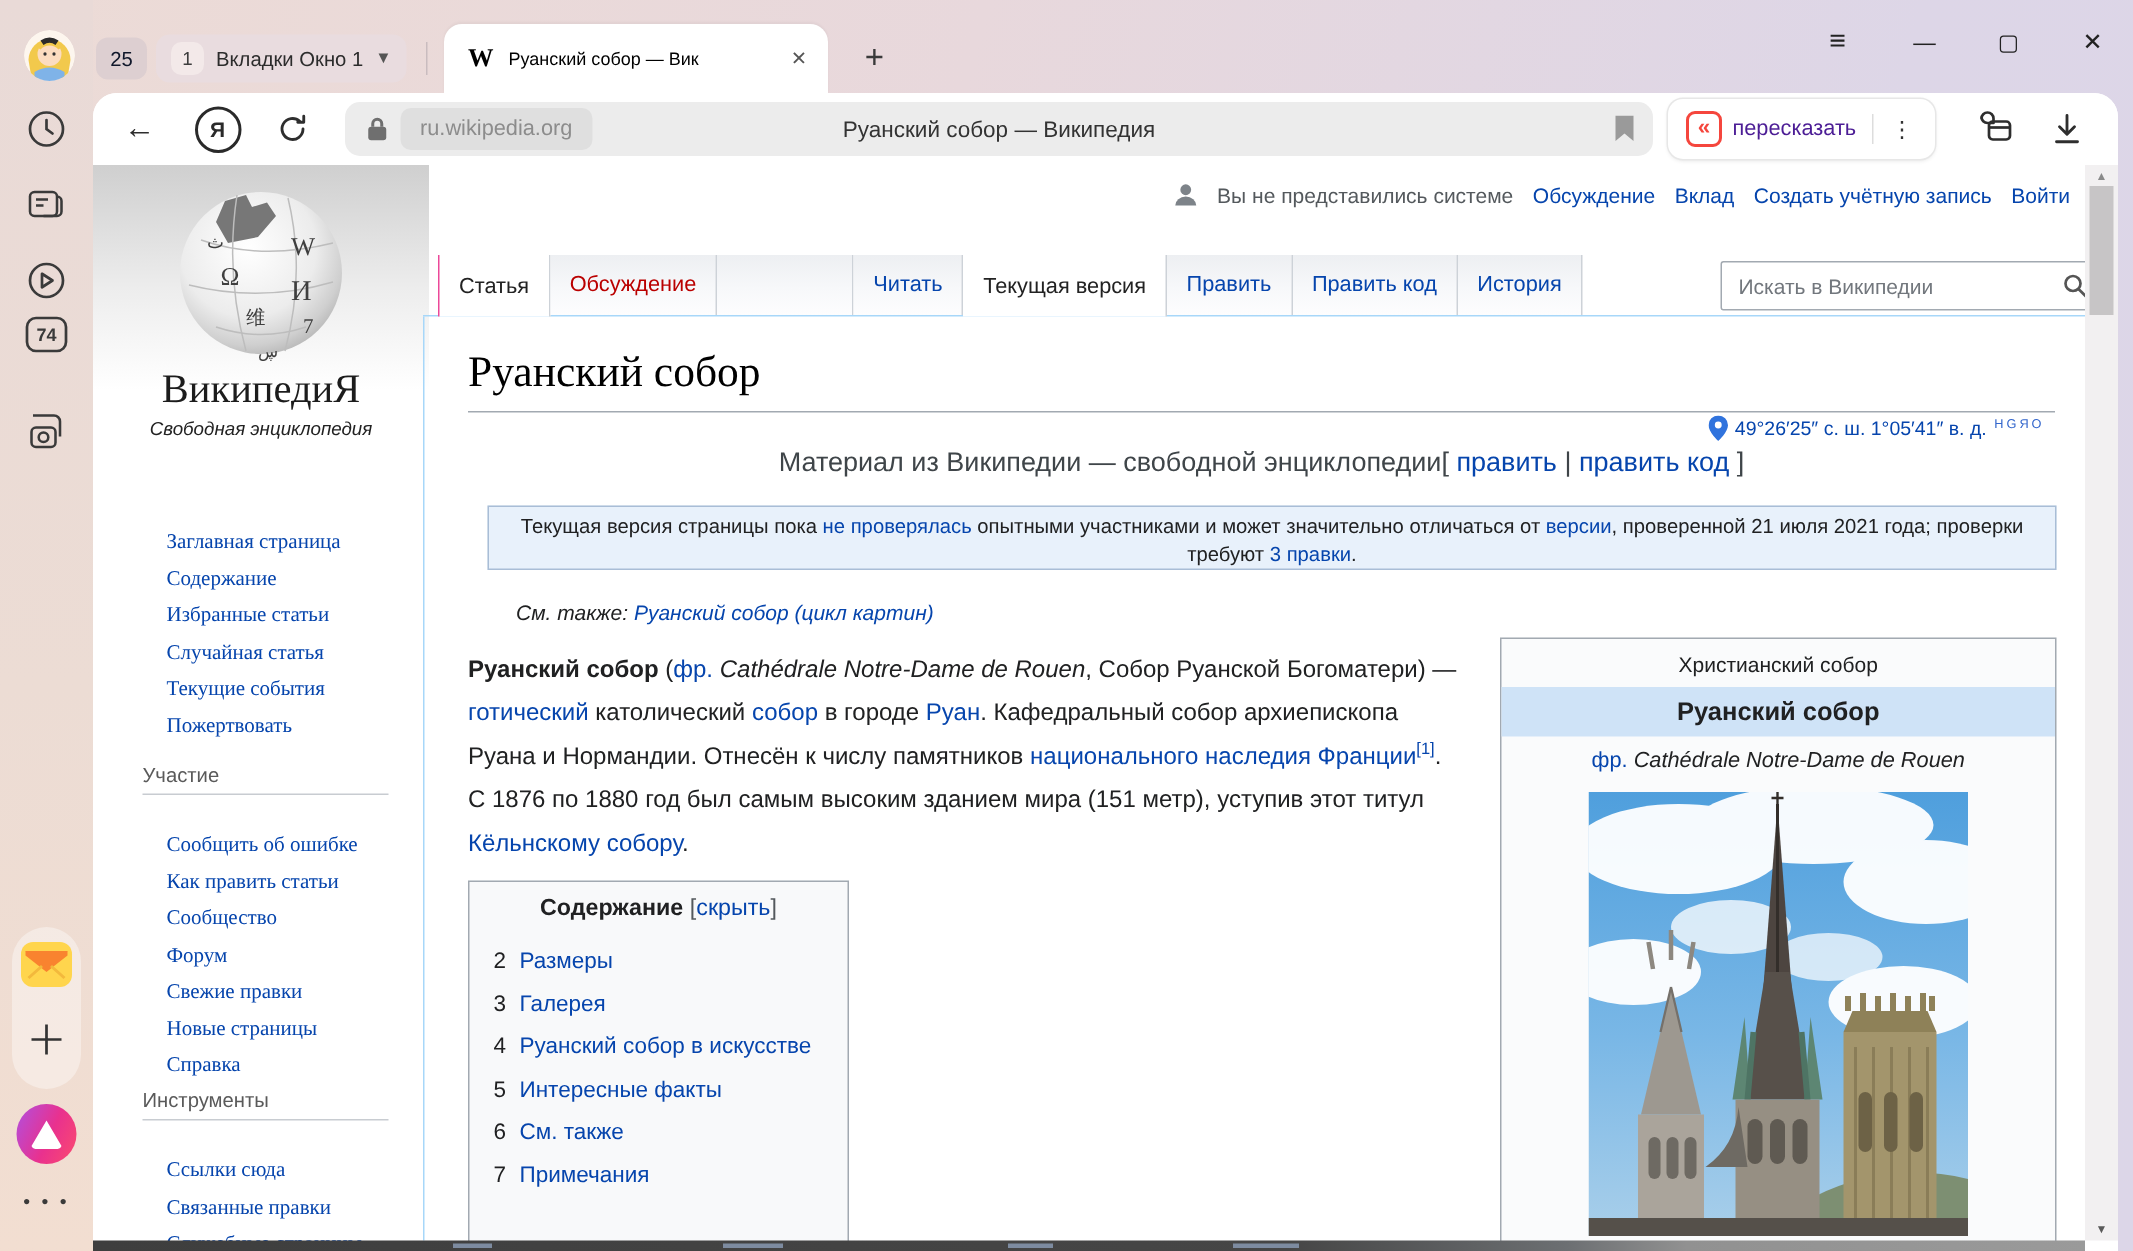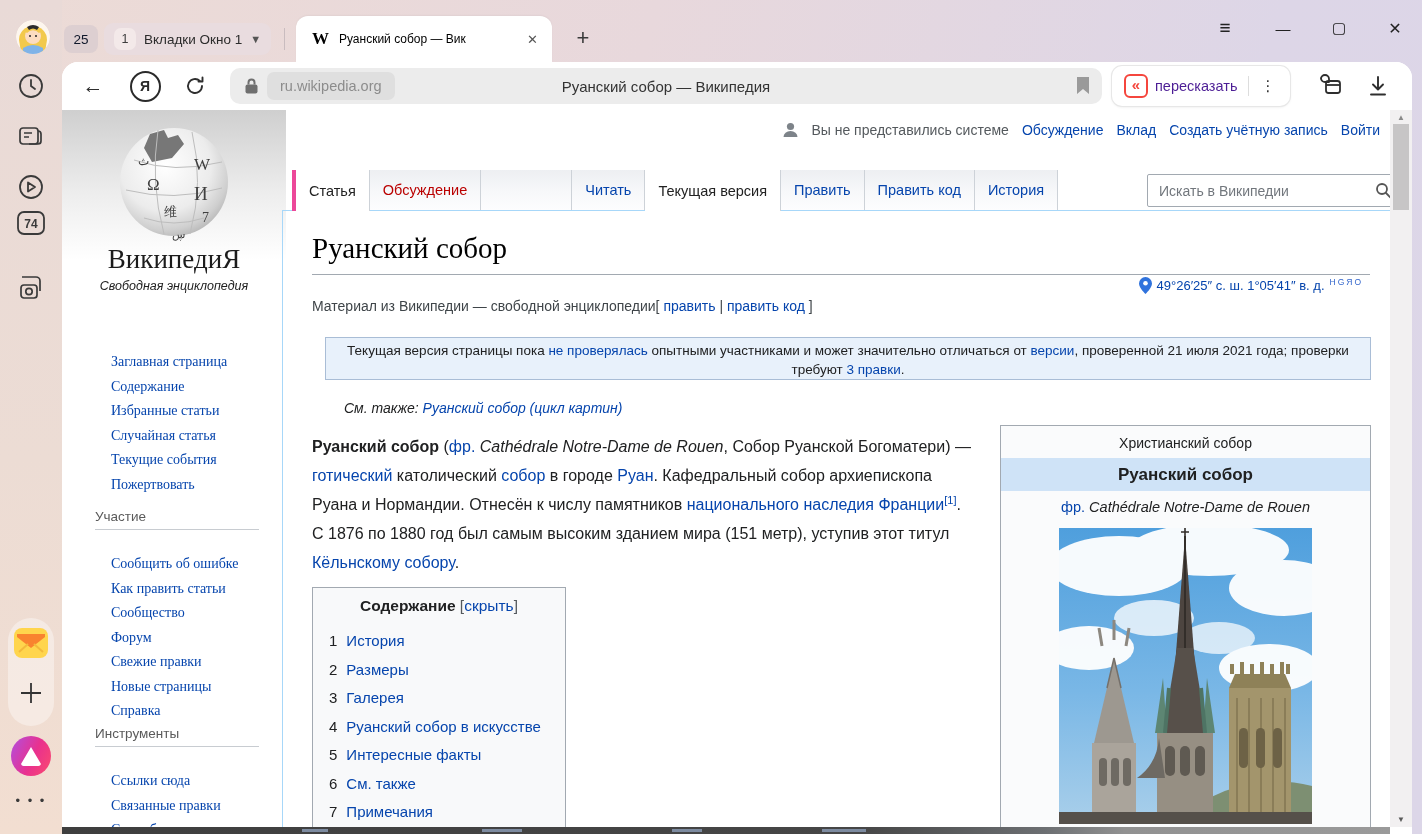--- a/index.html
+++ b/index.html
@@ -83,37 +83,37 @@
     font-size:12.5px;color:#222;}
   .nav{position:absolute;left:33px;list-style:none;margin:16px;padding:0;font-size:14px;font-family:Liberation Serif, serif;}
   .nav li{height:24.5px;line-height:24.5px;white-space:nowrap;}
   .nav-head{position:absolute;left:33px;width:164px;color:#5a5a5a;font-size:13.5px;
     border-bottom:1px solid #c8ccd1;padding-bottom:5px;}
   
   .tabsrow{position:absolute;left:230px;top:60px;height:41px;display:flex;}
   .wtab{height:40px;display:flex;align-items:center;padding:0 13px;font-size:14.5px;
     background:linear-gradient(180deg,#edeff2 0%,#f7f8fa 55%,#fdfdfe 100%);
     border-right:1px solid #cdd2d8;color:#0645ad;white-space:nowrap;}
-  .wtab.first{border-left:4px solid #ec4899;}
+  .wtab.first{border-left:1px solid #ec4899;}
   .wtab.sel{background:#fff;color:#222;height:41px;border-right:1px solid #cdd2d8;}
   .wtab.spacer{width:90px;padding:0;}
   .tabs-border{position:absolute;left:220px;right:0;top:100px;height:1px;background:#a7d7f9;}
   .content-edge{position:absolute;left:220px;top:101px;bottom:7px;width:1px;background:#a7d7f9;}
   .wsearch{position:absolute;left:1085px;top:64px;width:253px;height:31px;border:1px solid #a2a9b1;
     border-radius:2px;background:#fff;display:flex;align-items:center;}
   .wsearch input{border:0;outline:0;flex:1;margin-left:9px;font-size:14px;color:#202122;
     font-family:"Liberation Sans",sans-serif;background:transparent;}
   .wsearch input::placeholder{color:#72777d;}
   
   .coords{position:absolute;top:130px;right:27px;display:flex;align-items:center;gap:5px;font-size:13px;margin-top:37px;}
   .coords .sup{font-size:8.5px;letter-spacing:2px;color:#3366cc;vertical-align:super;margin-top:-7px;}
   .h1{position:absolute;left:250px;top:122px;width:1058px;font-family:"Liberation Serif","DejaVu Serif",serif;
     font-size:29px;color:#000;border-bottom:1px solid #a2a9b1;padding-bottom:9px;}
-  .byline{position:absolute;left:250px;top:188px;width:1058px;display:flex;justify-content:flex-start;
-    font-size:14px;color:#3f4549;}
+  .byline{position:absolute;left:250px;top:188px;width:1058px;display:flex;justify-content:center;
+    font-size:18px;color:#3f4549;}
   .notice{position:absolute;left:263px;top:227px;width:1044px;height:38px;background:#e8f1fb;
     border:1px solid #a9bdd6;text-align:center;font-size:13.5px;line-height:19px;padding-top:3px;color:#202122;}
   .seealso{position:absolute;left:282px;top:290px;font-size:14px;}
   .para{position:absolute;left:250px;top:322px;width:660px;font-size:16px;line-height:29px;color:#202122;}
   .seg-b{font-weight:bold;}
   .seg-i{font-style:italic;}
   .seg-sup{vertical-align:super;font-size:11px;line-height:0;}
   
   .toc{position:absolute;left:250px;top:477px;width:252px;height:300px;border:1px solid #a2a9b1;
     background:#f8f9fa;padding:9px 0 0 0;}
@@ -400,21 +400,20 @@
       <div class="seealso"><span class="seg-i">См. также: </span><a class="wlink seg-i">Руанский собор (цикл картин)</a></div>
 
       <div class="para"><span class="seg-b">Руанский собор</span><span> (</span><a class="wlink">фр.</a><span> </span><span class="seg-i">Cathédrale Notre-Dame de Rouen</span><span>, Собор Руанской Богоматери) — </span><a class="wlink">готический</a><span> католический </span><a class="wlink">собор</a><span> в городе </span><a class="wlink">Руан</a><span>. Кафедральный собор архиепископа Руана и Нормандии. Отнесён к числу памятников </span><a class="wlink">национального наследия Франции</a><a class="wlink seg-sup">[1]</a><span>. С 1876 по 1880 год был самым высоким зданием мира (151 метр), уступив этот титул </span><a class="wlink">Кёльнскому собору</a><span>.</span></div>
 
       <div class="toc">
         <div class="toctitle">
           <b>Содержание</b>
           <span class="brk">[</span><a class="wlink">скрыть</a><span class="brk">]</span>
         </div>
         <ul>
-          <li><span class="n">1</span><a class="wlink">История</a></li>
           <li><span class="n">2</span><a class="wlink">Размеры</a></li>
           <li><span class="n">3</span><a class="wlink">Галерея</a></li>
           <li><span class="n">4</span><a class="wlink">Руанский собор в искусстве</a></li>
           <li><span class="n">5</span><a class="wlink">Интересные факты</a></li>
           <li><span class="n">6</span><a class="wlink">См. также</a></li>
           <li><span class="n">7</span><a class="wlink">Примечания</a></li>
         </ul>
       </div>
 
       <div class="infobox">

